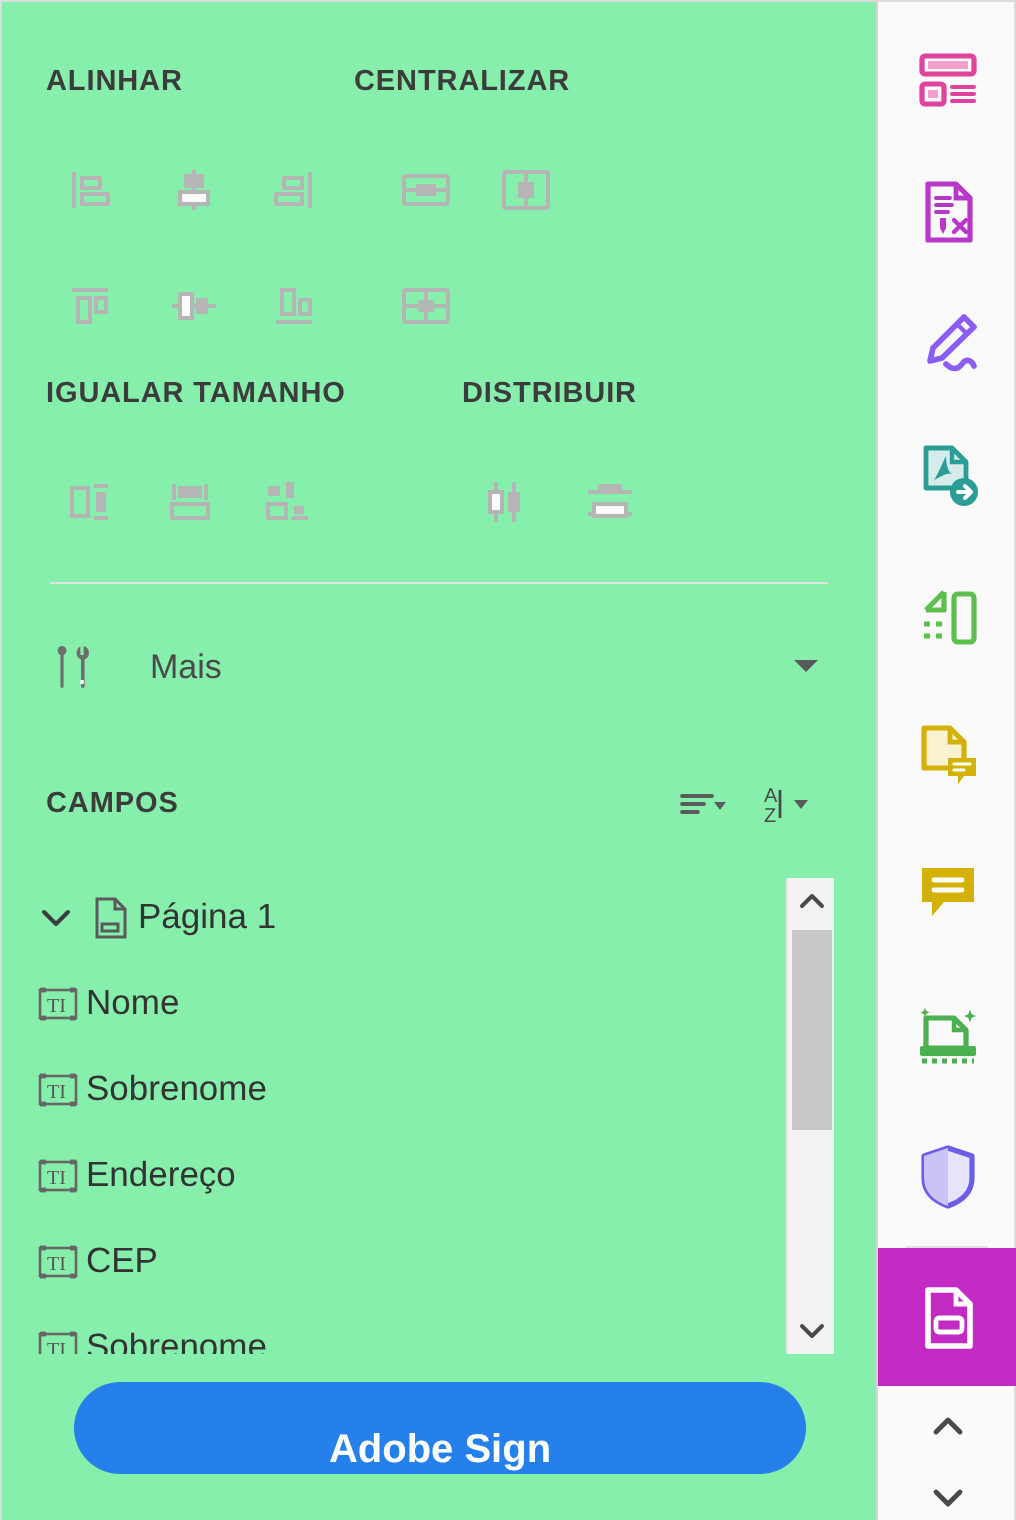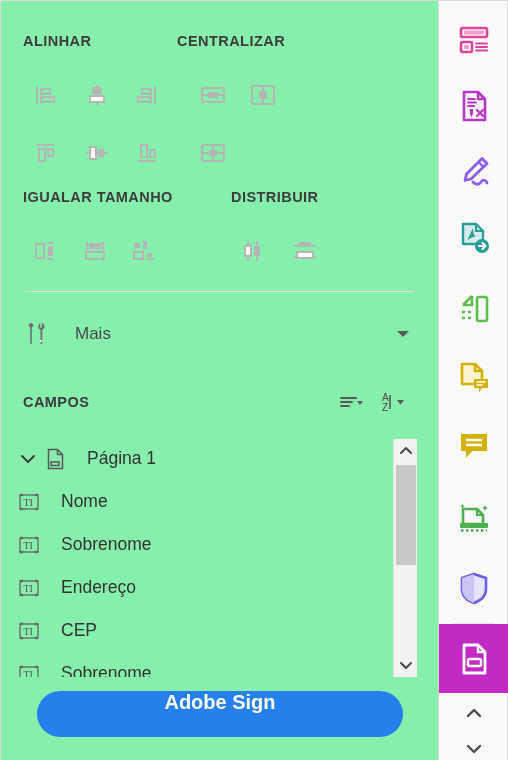--- a/index.html
+++ b/index.html
@@ -76,21 +76,21 @@
     left: 0; right: 0;
     overflow: hidden;
   }
   .tree-row {
     display: flex; align-items: center;
     height: 43px; cursor: pointer; padding-left: 14px;
     white-space: nowrap;
   }
   .tw { width: 26px; display: flex; align-items: center; justify-content: center; }
   .tree-ico { width: 28px; display: flex; align-items: center; justify-content: center; }
-  .tree-label { font-size: 17.5px; color: #333; margin-left: 18px; }
+  .tree-label { font-size: 17.5px; color: #333; margin-left: 0; }
   .tree-row.child { }
 
   
   .sbar {
     position: absolute;
     width: 24px;
     background: #f2f2f2;
     border-left: 1px solid #e6e6e6;
   }
   .sbar-btn {
@@ -99,21 +99,21 @@
     cursor: pointer;
   }
   .sbar-thumb {
     position: absolute; left: 2px; width: 20px;
     background: #c8c8c8; cursor: pointer;
   }
 
   
   .sign-btn {
     position: absolute;
-    display: flex; align-items: flex-start; justify-content: center;
+    display: flex; align-items: flex-end; justify-content: center;
     background: #2680eb; color: #fff;
     font-size: 20px; font-weight: bold;
     border-radius: 26px;
     cursor: pointer;
   }
 
   
   .rail {
     position: relative;
     width: 69px; height: 760px;

